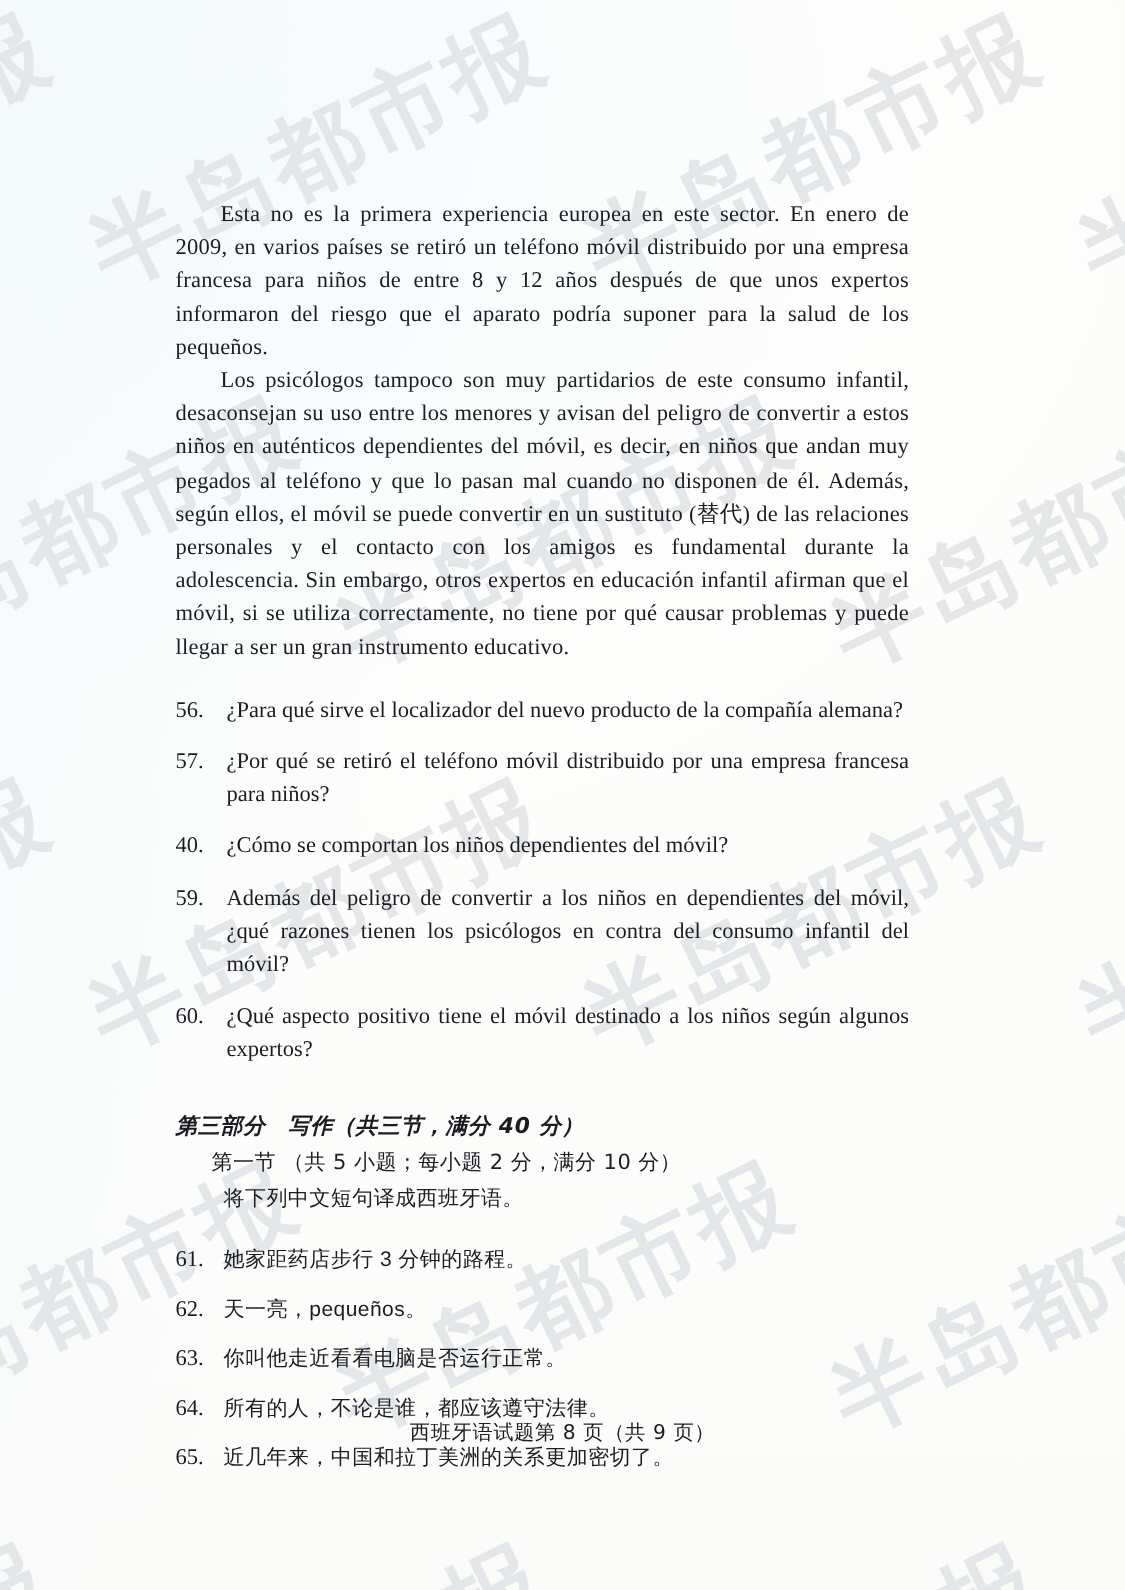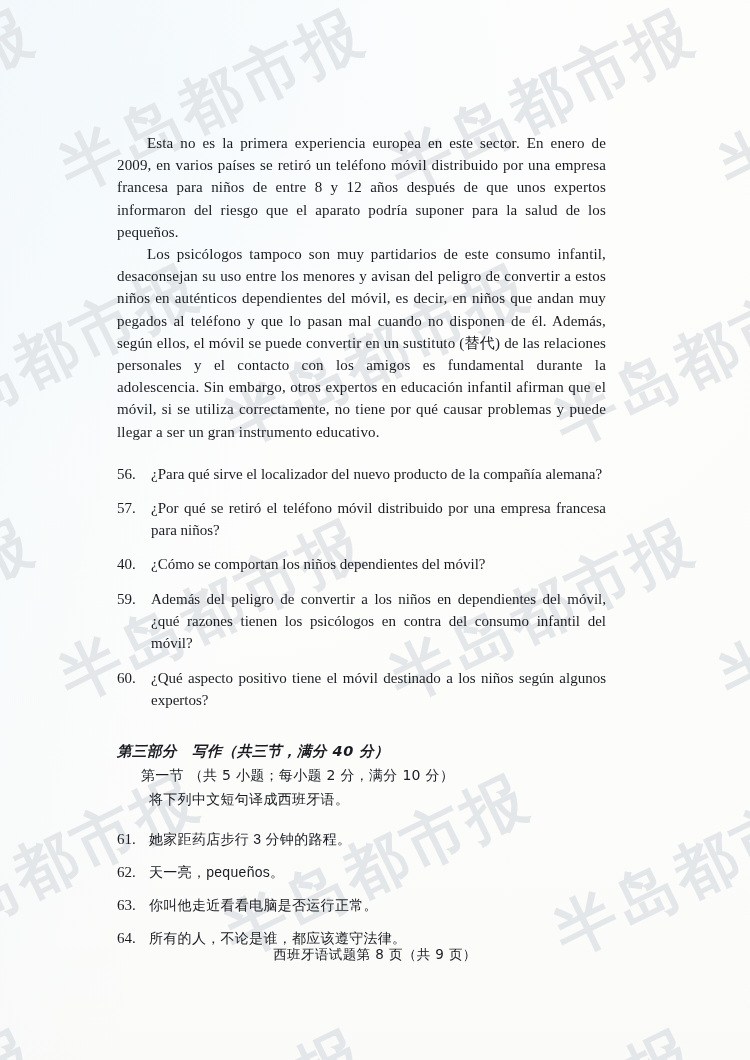--- a/index.html
+++ b/index.html
@@ -242,20 +242,24 @@
       <div class="t-item">
         <span class="t-num">63.</span>
         <span class="t-text">你叫他走近看看电脑是否运行正常。</span>
       </div>
 
       <div class="t-item">
         <span class="t-num">64.</span>
         <span class="t-text">所有的人，不论是谁，都应该遵守法律。</span>
       </div>
 
+      <div class="t-item">
+        <span class="t-num">65.</span>
+        <span class="t-text">近几年来，中国和拉丁美洲的关系更加密切了。</span>
+      </div>
 
     </div>
 
   </div>
 
   <div id="footer">西班牙语试题第 8 页（共 9 页）</div>
 
 </div>
 
 </body></html>

